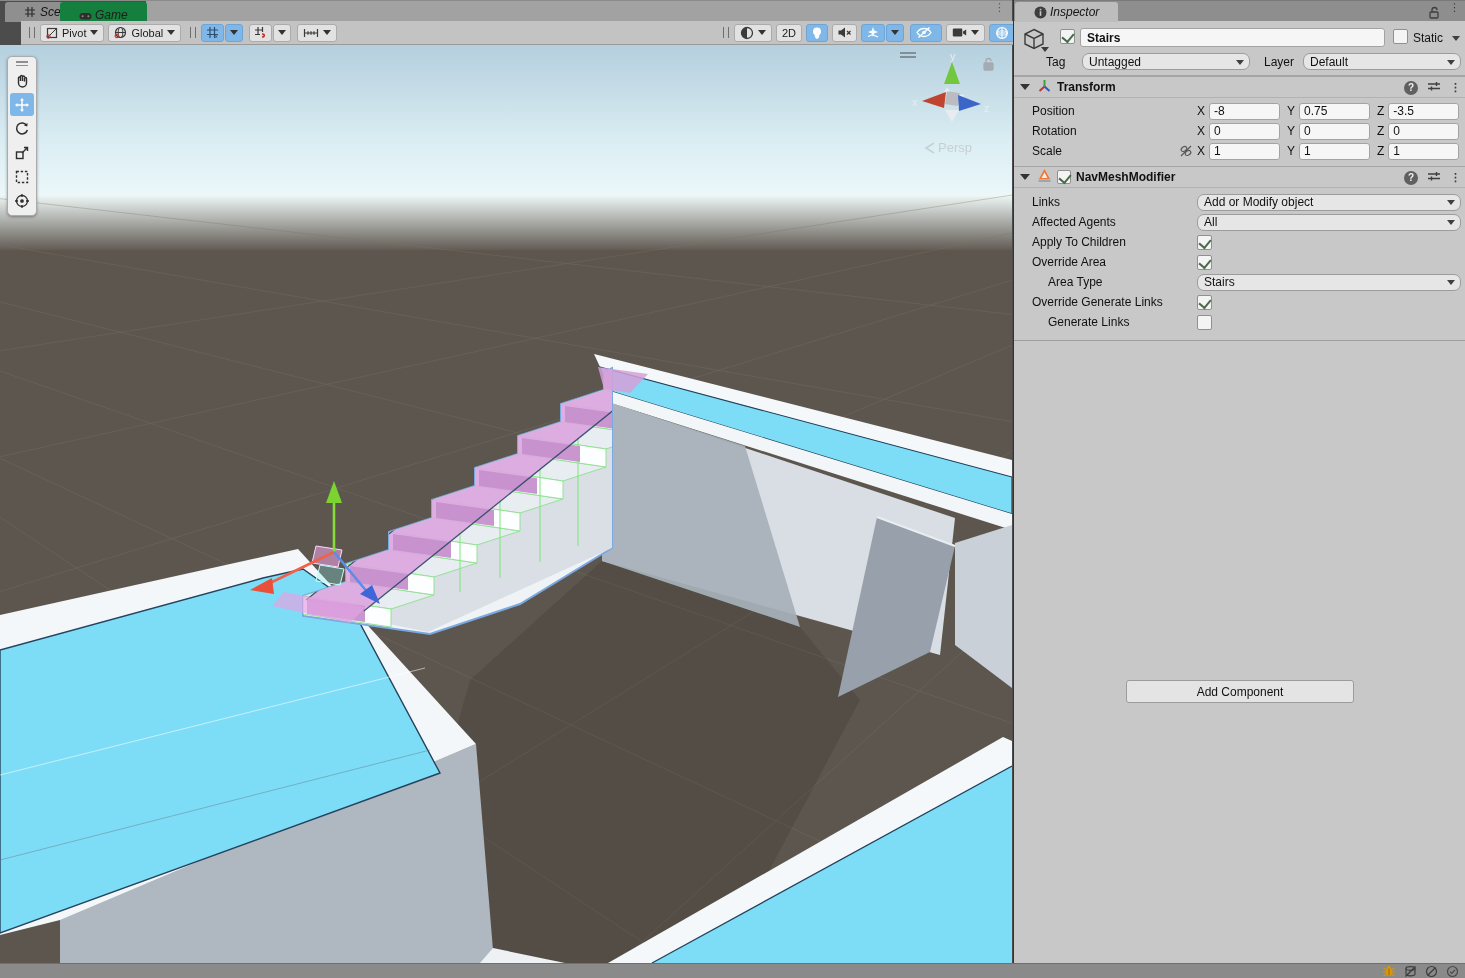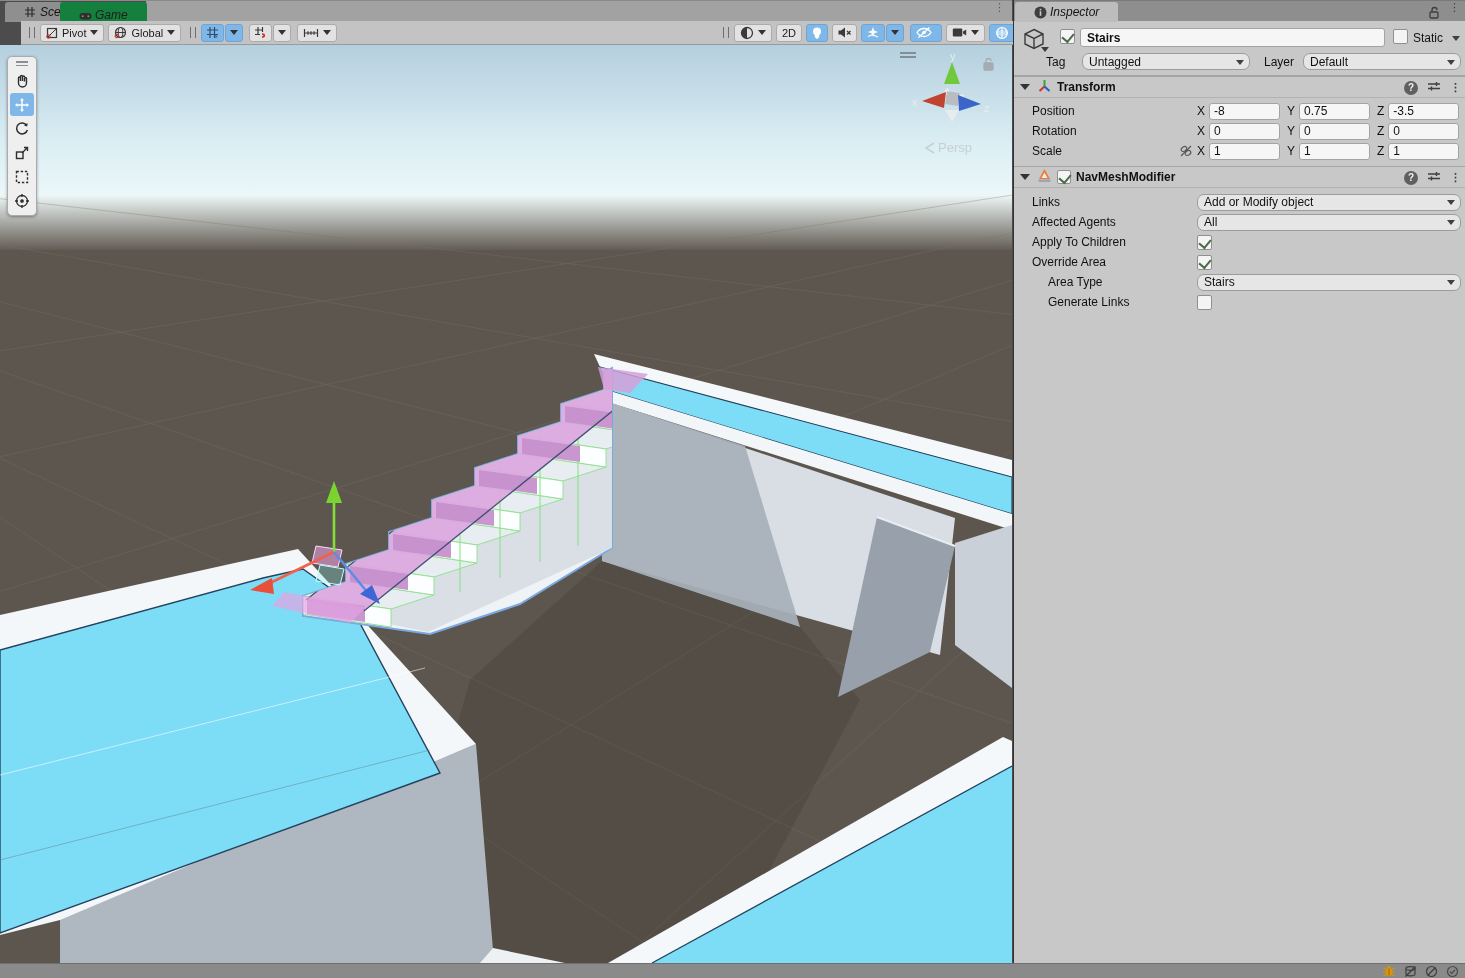--- a/index.html
+++ b/index.html
@@ -579,28 +579,39 @@
         </div>
         <div class="irow" style="padding-left:34px">
           <span class="ilabel">Area Type</span>
           <span class="ctrl-col">
               <span class="dd" style="width:100%;height:17px">
                 <span>Stairs</span>
                 <span class="dd-caret"></span>
               </span>
             </span>
         </div>
+        <div class="irow">
+          <span class="ilabel">Override Generate Links</span>
+          <span class="ctrl-col">
+              <span class="checkbox on"></span>
+            </span>
+        </div>
         <div class="irow" style="padding-left:34px">
           <span class="ilabel">Generate Links</span>
           <span class="ctrl-col">
               <span class="checkbox"></span>
             </span>
         </div>
       </div>
 
+      <div style="border-top:1px solid #9E9E9E;position:relative;height:60px">
+        <div id="add-component">
+          <span>Add Component</span>
+        </div>
+      </div>
     </div>
   </div>
 
   <div id="status-bar">
     <svg width="14" height="12" viewBox="0 0 14 12">
       <ellipse cx="7" cy="7" rx="3.4" ry="4.2" fill="#D9960A"></ellipse>
       <circle cx="7" cy="2.4" r="1.7" fill="#D9960A"></circle>
       <path d="M3.8 4.5L1.5 3M3.6 7H1M3.8 9.5L1.6 11M10.2 4.5L12.5 3M10.4 7H13M10.2 9.5L12.4 11" stroke="#D9960A" stroke-width="1.1"></path>
       <path d="M7 3.5v7" stroke="#8a6206" stroke-width="0.8"></path>
     </svg>

